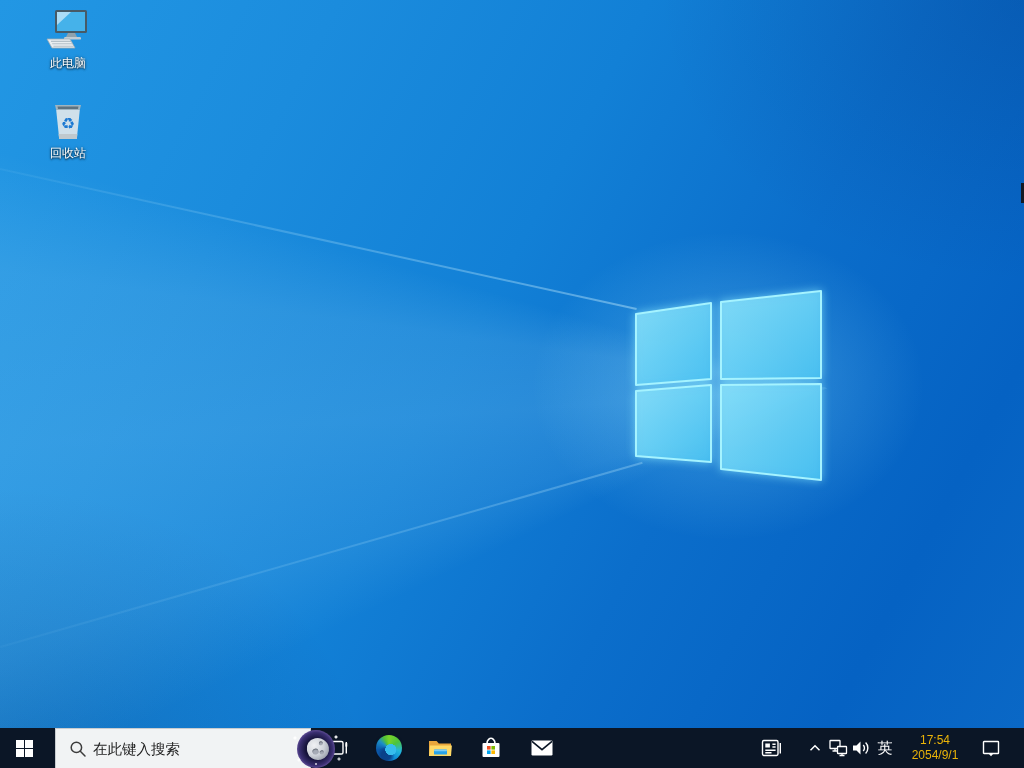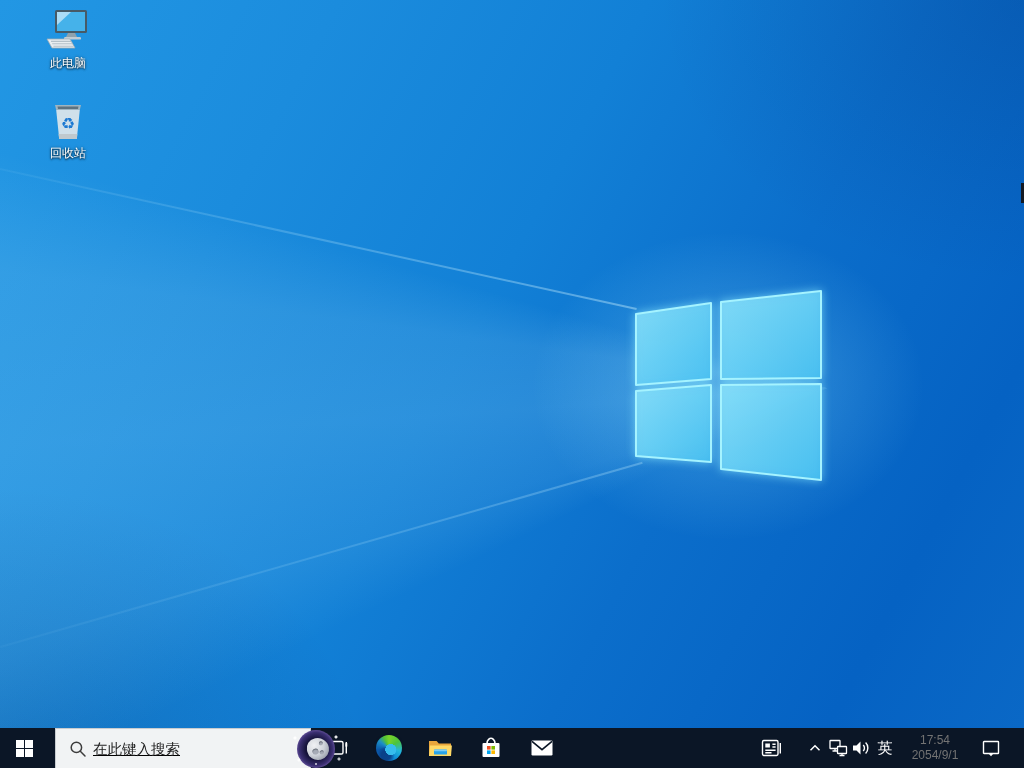--- a/index.html
+++ b/index.html
@@ -51,21 +51,21 @@
 
   
   .taskbar { position:absolute; left:0; bottom:0; width:1024px; height:40px; background:#0b1626;
              display:flex; align-items:stretch; }
   .tb-btn { background:transparent; border:none; display:flex; align-items:center; justify-content:center; cursor:pointer; }
   .start { width:48px; }
   .app-btn { width:48px; margin-left:3px; }
   .app-btn:first-of-type { margin-left:0; }
 
   .searchbox { margin-left:7px; width:256px; background:#f1f3f4; display:flex; align-items:center;
-               border:1px solid #c8ccd0; border-bottom:none;text-decoration:underline; }
+               border:1px solid #c8ccd0; border-bottom:none; }
   .searchbox .mag { margin-left:13px; display:flex; }
   .searchbox input { flex:1; border:none; outline:none; background:transparent; font-size:14.5px;
                      color:#111; padding:0 6px; font-family:inherit; }
   .searchbox input::placeholder { color:#202020; opacity:1; }
   .moon-wrap { width:60px; height:40px; position:relative; overflow:hidden; flex:none; }
   .moon-glow { position:absolute; left:11px; top:1px; width:38px; height:38px; border-radius:50%;
     background:radial-gradient(circle at 50% 50%, #141238 0 38%, #3a2f71 62%, #8a6fc0 82%, rgba(154,128,210,0) 100%); }
   .moon-rock { position:absolute; left:21px; top:9px; width:22px; height:22px; border-radius:46% 54% 50% 50%;
     transform:rotate(-12deg);
     background:radial-gradient(circle at 36% 30%, #f0f1f4 0%, #cfd3da 48%, #9aa0ab 80%, #787e89 100%); }
@@ -83,21 +83,21 @@
 
   .edge-small { width:26px; height:26px; }
 
   .tray { margin-left:auto; padding-right:13px; display:flex; align-items:stretch; }
   .tray .tb-btn { padding:0; }
   .t-news { width:36px; margin-right:14px; }
   .t-chev { width:24px; }
   .t-net  { width:22px; }
   .t-vol  { width:24px; }
   .t-ime  { width:24px; font-size:15px; color:#fff; }
-  .t-clock{ width:72px; margin-left:2px; flex-direction:column; justify-content:center; color:#737373;
+  .t-clock{ width:72px; margin-left:2px; flex-direction:column; justify-content:center; color:#eab308;
             font-size:12px; line-height:15px; }
   .t-action { width:40px; }
 </style>
 </head>
 <body>
 
 <div class="desktop">
   <div class="ray ray-a"></div>
   <div class="ray ray-b"></div>
 

